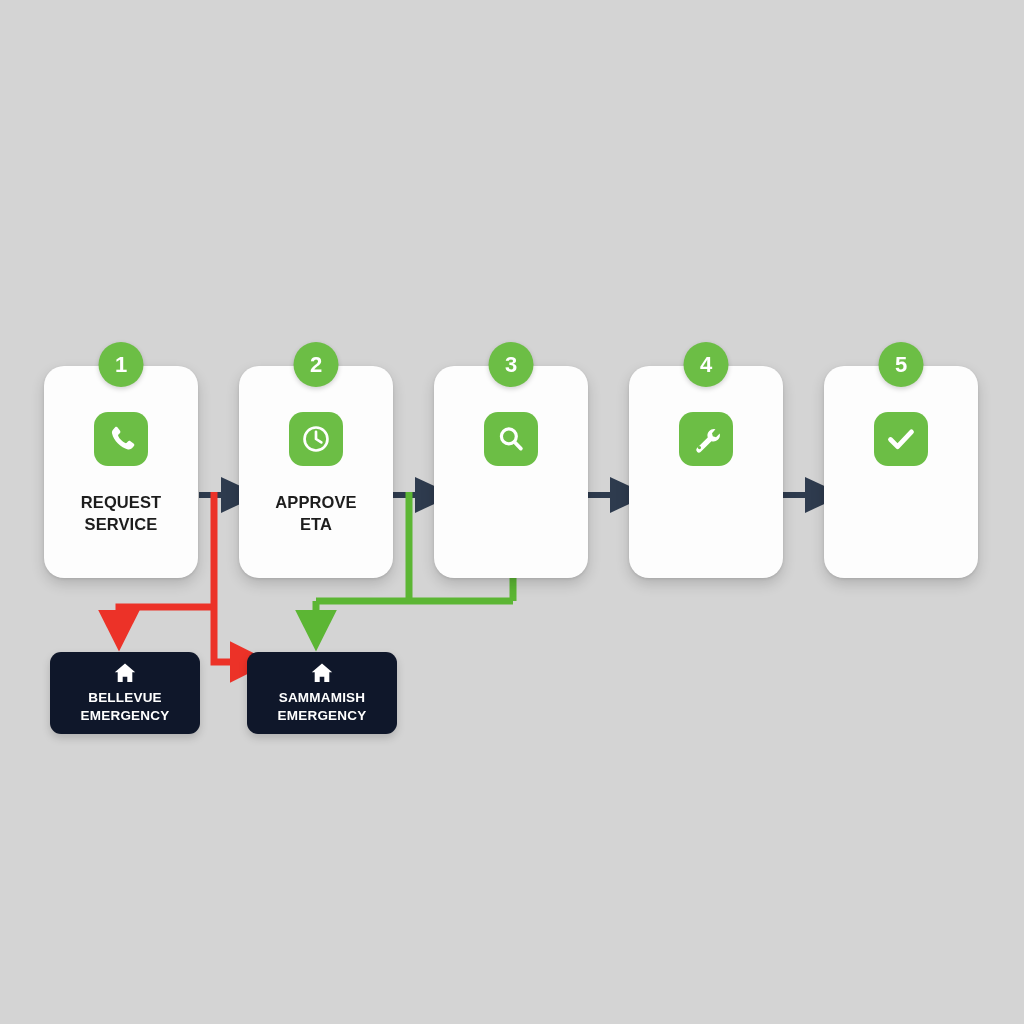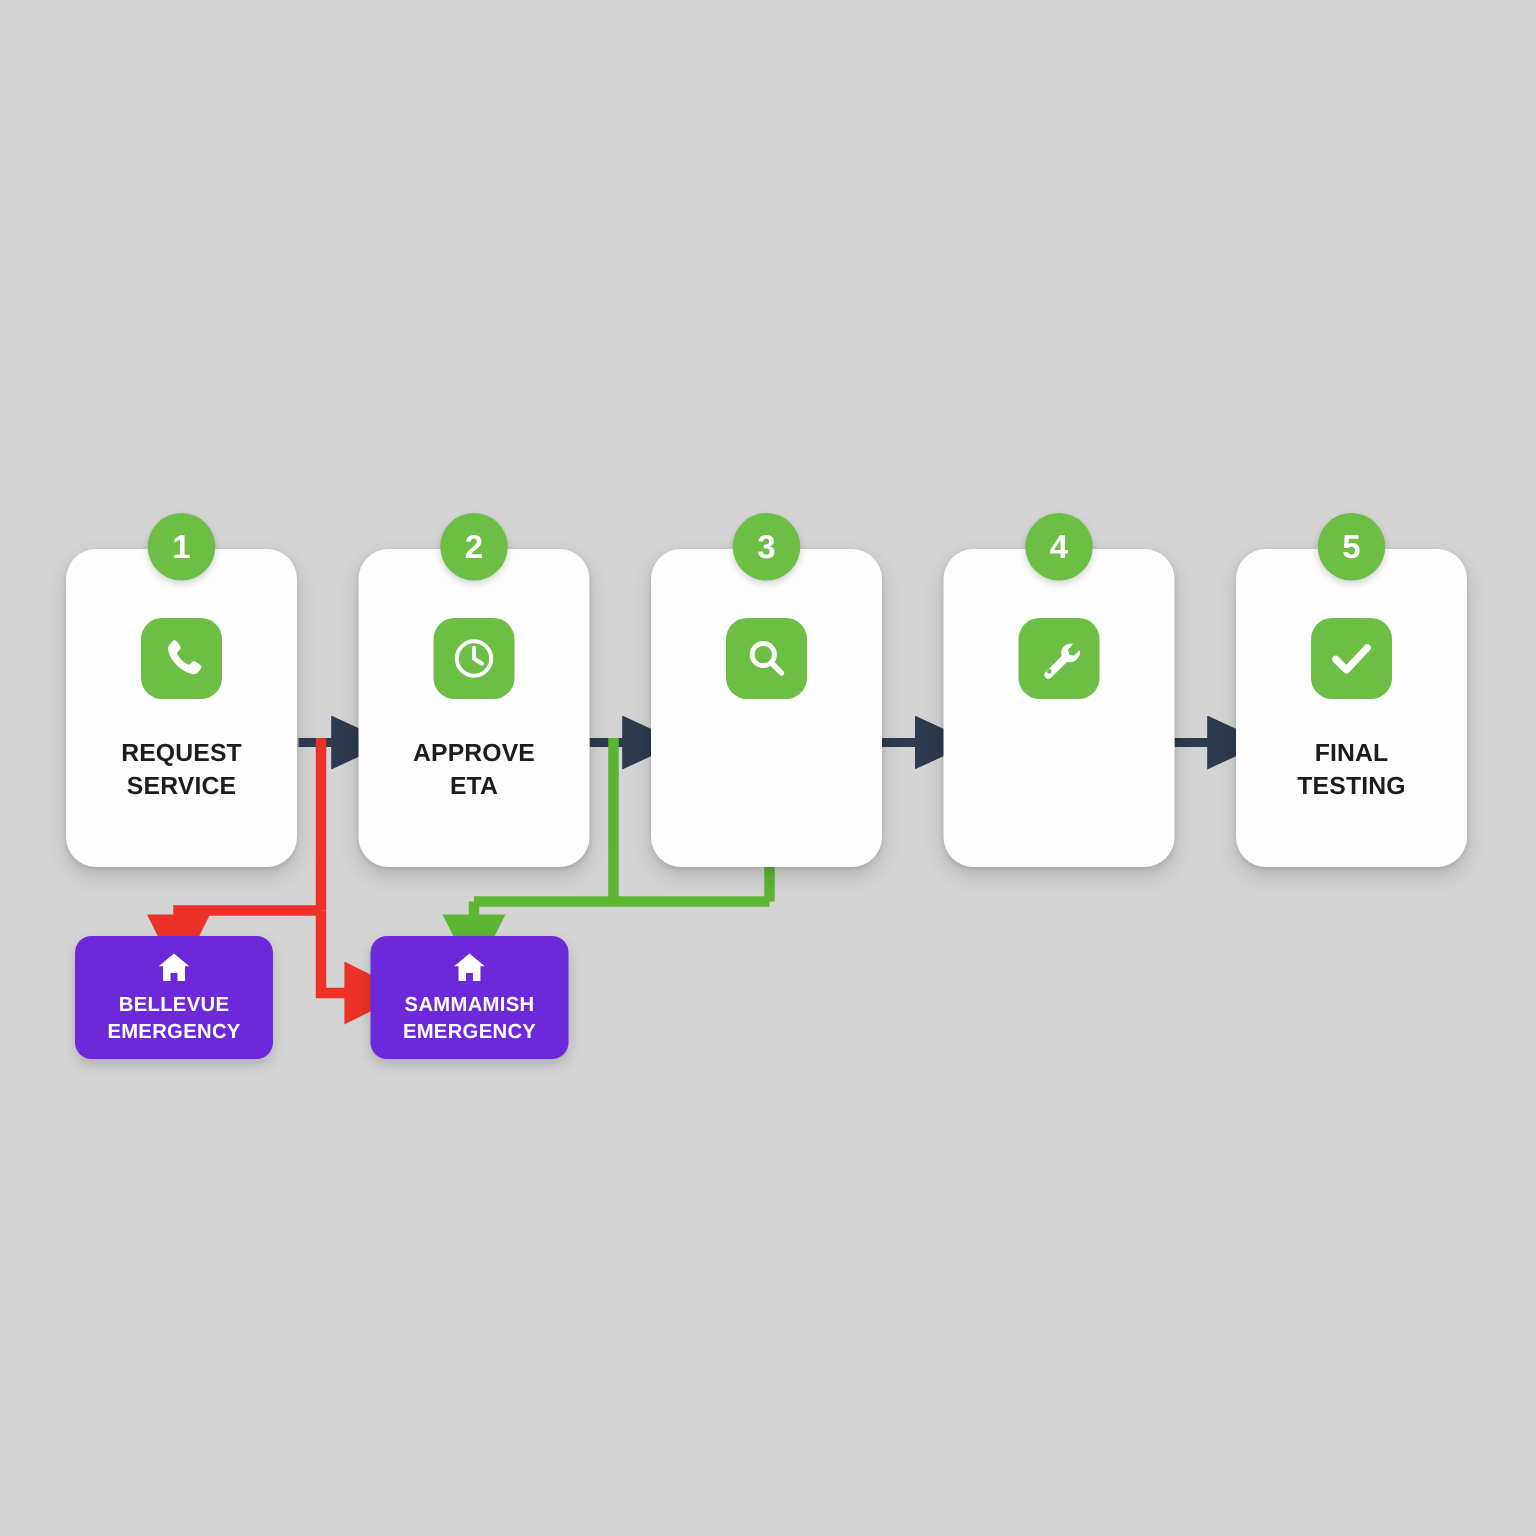--- a/index.html
+++ b/index.html
@@ -86,26 +86,27 @@
     font-weight: bold;
     color: #1d1d1d;
     line-height: 1.32;
     letter-spacing: 0.1px;
     white-space: pre-line;
   }
 
   
   .emergency-box {
     position: absolute;
-    width: 132px;
+    width: 150px;
     height: 82px;
-    background: #6d28d9;
+    background: #0f172a;
     border-radius: 11px;
     box-shadow: 0 4px 9px rgba(0,0,0,0.17);
     z-index: 3;
+    margin-top: 28px;
   }
 
   .emergency-icon {
     position: absolute;
     top: 9px;
     left: 50%;
     transform: translateX(-50%);
     width: 26px;
     height: 24px;
     display: flex;
@@ -215,22 +216,20 @@
     </div>
   </div>
 
   <div class="step-card" style="left:824px; top:366px;">
     <div class="step-badge">5</div>
     <div class="step-icon-tile">
       <svg width="34" height="34" viewBox="0 0 24 24">
         <path d="M4.6 12.4 L9.6 17.4 L19.4 7" fill="none" stroke="#ffffff" stroke-width="3.4" stroke-linecap="round" stroke-linejoin="round"></path>
       </svg>
     </div>
-    <div class="step-label">FINAL
-TESTING</div>
   </div>
 
   <div class="emergency-box" style="left:50px; top:624px;">
     <div class="emergency-icon">
       <svg width="26" height="24" viewBox="0 0 24 24" fill="#ffffff">
         <path d="M12 2.6 L1.8 11.2 h2.9 V21 h5.0 v-5.3 h4.6 V21 h5.0 v-9.8 h2.9 L12 2.6 z"></path>
       </svg>
     </div>
     <div class="emergency-label">BELLEVUE
 EMERGENCY</div>

